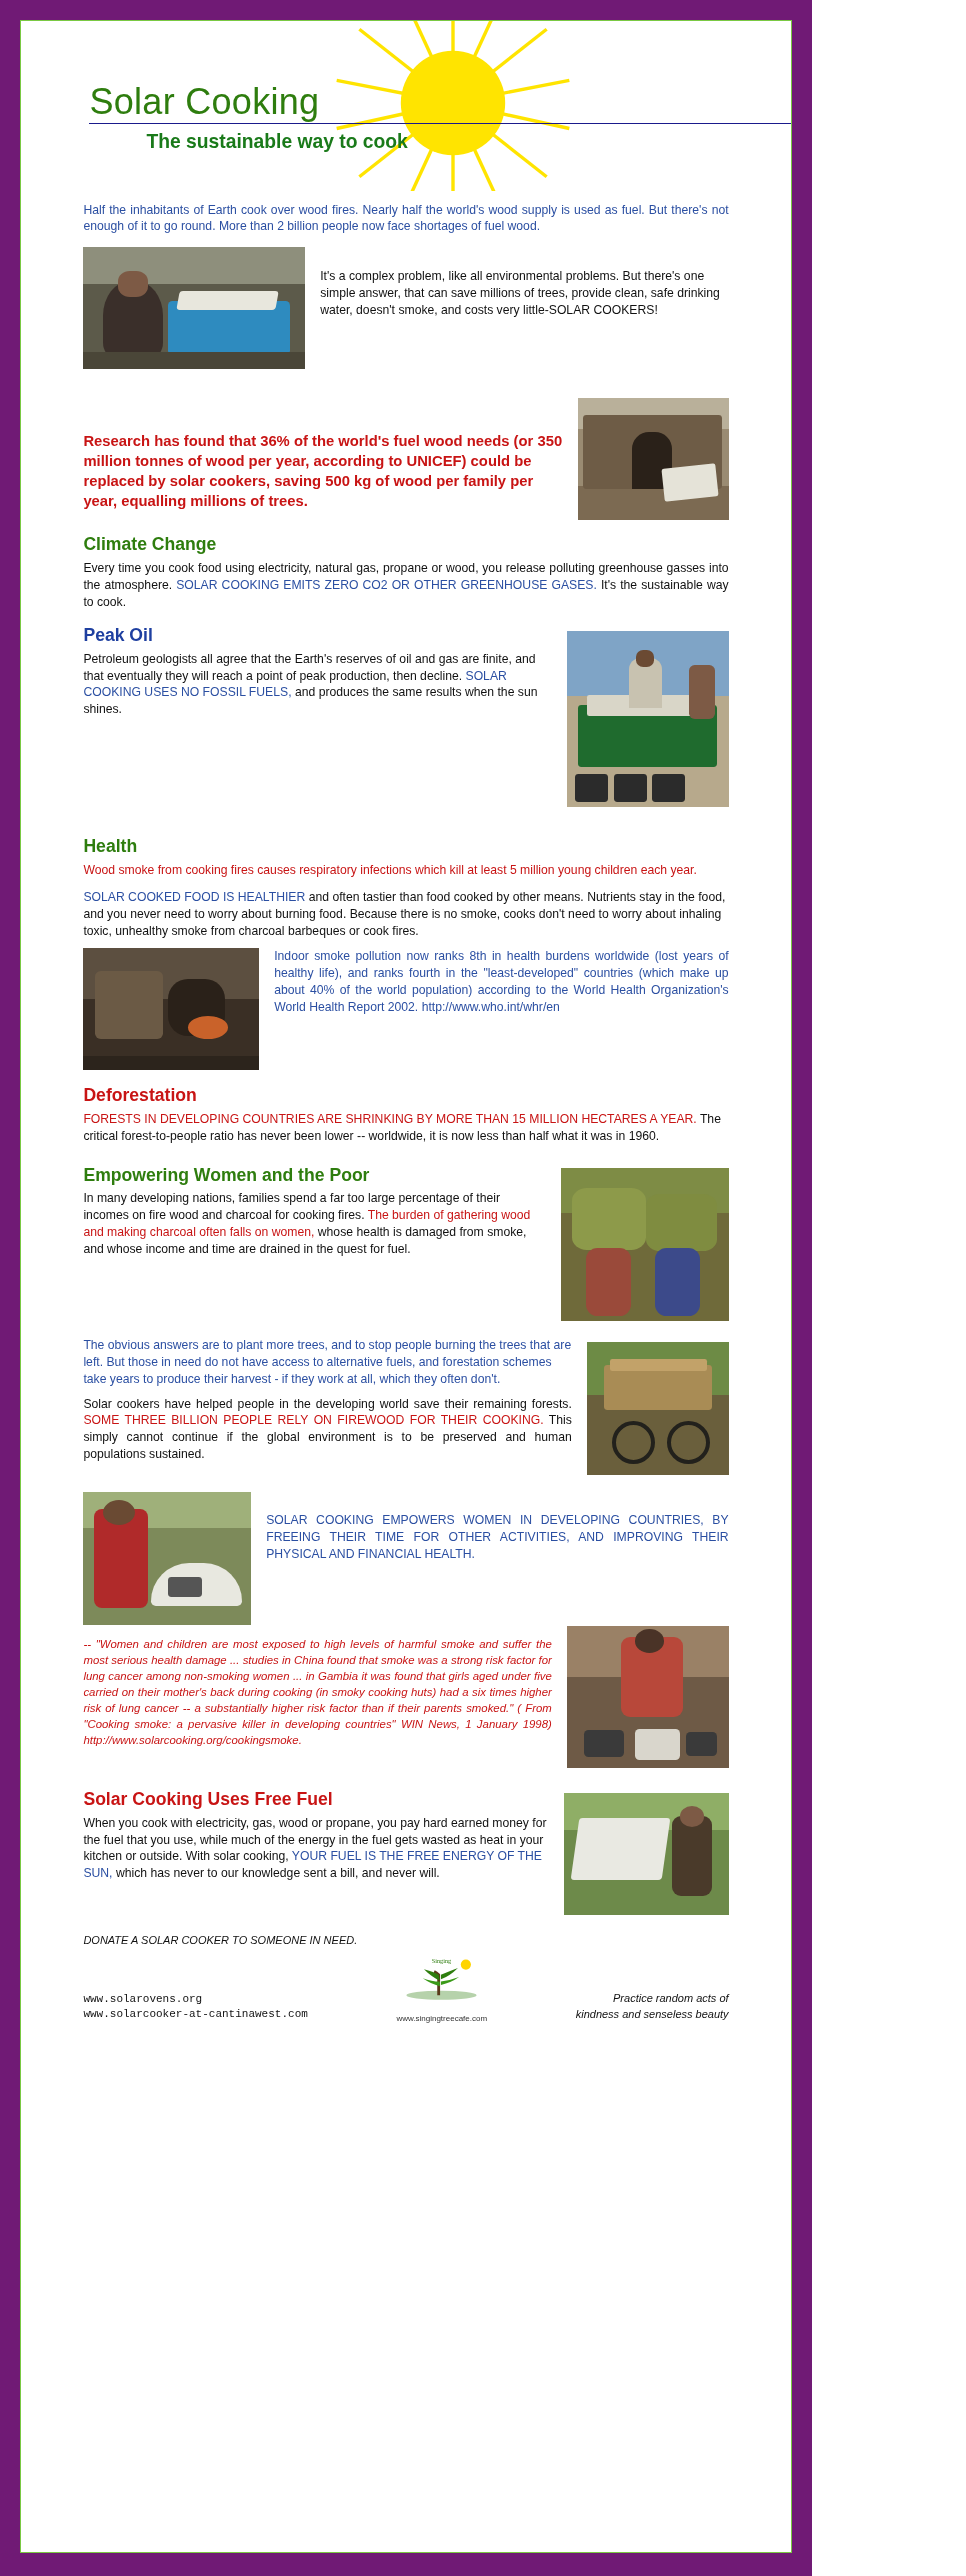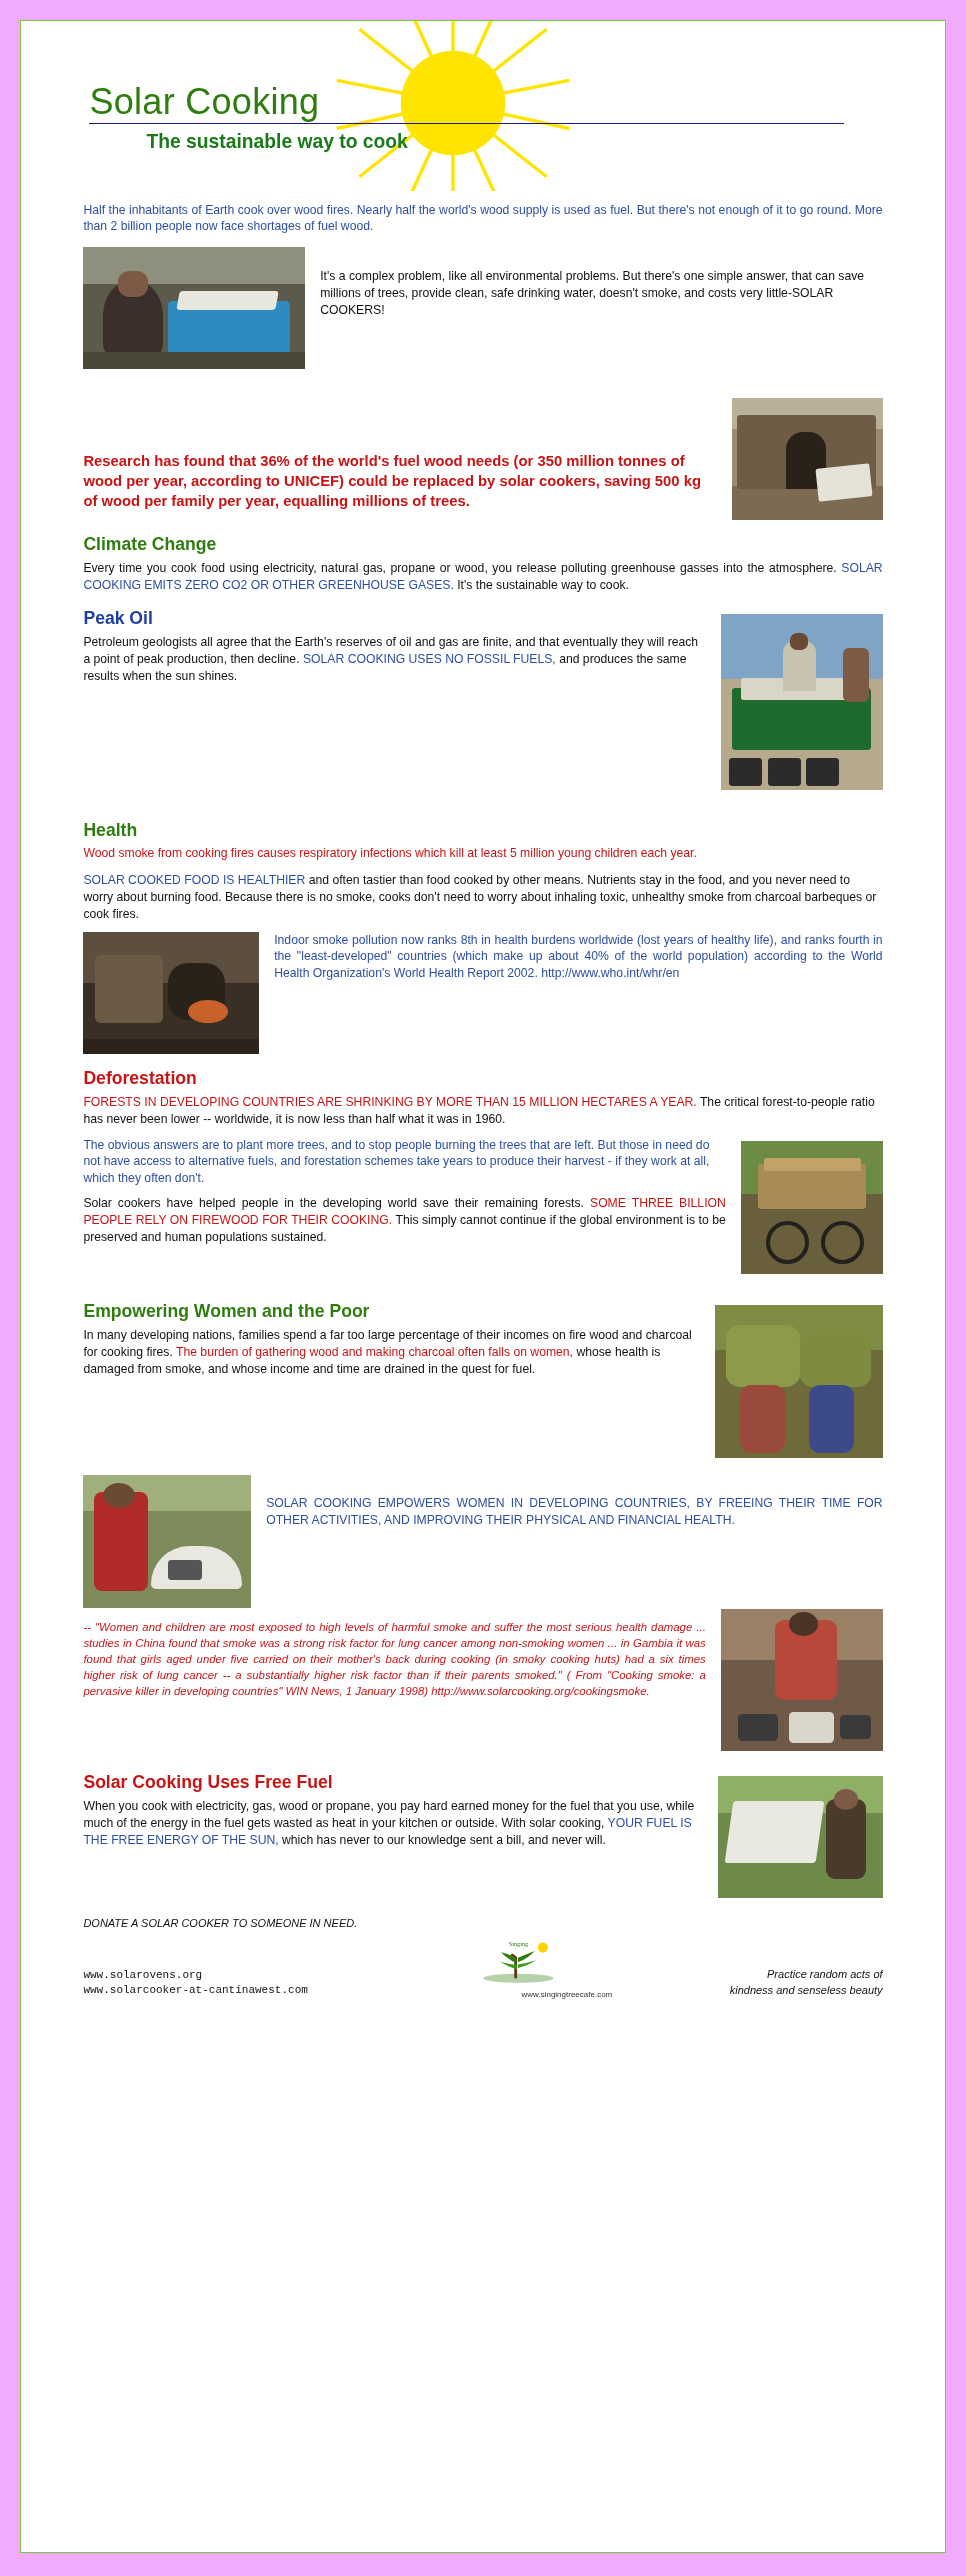--- a/index.html
+++ b/index.html
@@ -5,23 +5,23 @@
   html, body {
     margin: 0;
     padding: 0;
     background: #ffffff;
   }
   body {
     width: 966px;
     font-family: "Liberation Sans", sans-serif;
   }
   .page {
-    width: 966px;
+    width: 812px;
     min-height: 2576px;
-    background: #f0abfc;
+    background: #701a75;
     box-sizing: border-box;
     padding: 20.4px 20.4px 20.4px 20.4px;
     position: relative;
   }
   .inner {
     background: #ffffff;
     border: 1.7px solid #7ac943;
     box-sizing: border-box;
     width: 100%;
     min-height: 2533px;
@@ -153,21 +153,21 @@
   .footer .links {
     color:#111; font-size: 11px; line-height: 1.4; font-family: Liberation Mono, monospace;
   }
   .footer .slogan {
     color:#111; font-style: italic; font-size: 11px; text-align:right; line-height:1.45;
   }
   .footer-grid {
     display:flex; align-items:flex-end; justify-content:space-between;
   }
   .logo-wrap { text-align:center; width: 187px; }
-  .logo-caption { font-size: 8px; color:#333; margin-top:4px;text-align:right; }
+  .logo-caption { font-size: 8px; color:#333; margin-top:11px; }
 </style>
 </head>
 <body>
 
 <div class="page">
   <div class="inner">
 
     <div class="header">
       <svg class="sunburst" viewBox="0 0 430 430">
         <g stroke="#ffe400" stroke-width="6">
@@ -265,46 +265,46 @@
         </div>
         <p class="blue blue-just" style="flex:1;">Indoor smoke pollution now ranks 8th in health burdens worldwide (lost years of healthy life), and ranks fourth in the "least-developed" countries (which make up about 40% of the world population) according to the World Health Organization's World Health Report 2002. http://www.who.int/whr/en</p>
       </div>
 
       <h2 class="h2-red">Deforestation</h2>
       <p class="black">
         <span class="caps-red">FORESTS IN DEVELOPING COUNTRIES ARE SHRINKING BY MORE THAN 15 MILLION HECTARES A YEAR.</span><span> The critical forest-to-people ratio has never been lower -- worldwide, it is now less than half what it was in 1960.</span>
       </p>
 
       <div class="clearfix">
+        <div class="photo fl-right" style="width:168px;height:153px;background:#6b7a3a;margin-top:9px;">
+          <div class="sky" style="height:45px;background:#7e8c45;"></div>
+          <div class="ground" style="height:108px;background:#6f6a3a;"></div>
+          <div class="blobA" style="left:11.4px;top:20px;width:74px;height:62px;background:#8d9a4a;border-radius:20%;"></div>
+          <div class="blobB" style="left:85px;top:25.6px;width:71px;height:57px;background:#7f8c40;border-radius:20%;"></div>
+          <div class="blobC" style="left:25.6px;top:80px;width:45px;height:68px;background:#9a4a3a;border-radius:11.4px;"></div>
+          <div class="blobD" style="left:94px;top:80px;width:45px;height:68px;background:#3c4a8a;border-radius:11.4px;"></div>
+        </div>
+        <h2 class="h2-green" style="padding-top:5.7px;">Empowering Women and the Poor</h2>
+        <p class="black">
+          <span>In many developing nations, families spend a far too large percentage of their incomes on fire wood and charcoal for cooking fires. </span><span class="caps-red">The burden of gathering wood and making charcoal often falls on women,</span><span> whose health is damaged from smoke, and whose income and time are drained in the quest for fuel.</span>
+        </p>
+      </div>
+
+      <div class="clearfix">
         <div class="photo fl-right" style="width:142px;height:133px;background:#5f7a3c;margin-top:4.5px;">
           <div class="sky" style="height:55px;background:#6d8b45;"></div>
           <div class="ground" style="height:80px;background:#6a5f3c;"></div>
           <div class="blobA" style="left:17px;top:23px;width:108px;height:45px;background:#a98c55;border-radius:3.4px;"></div>
           <div class="blobB" style="left:23px;top:17px;width:97px;height:12.5px;background:#c2a269;border-radius:2.3px;"></div>
           <div style="position:absolute;left:25px;bottom:10.2px;width:35px;height:35px;border:4px solid #22211c;border-radius:50%;"></div>
           <div style="position:absolute;left:80px;bottom:10.2px;width:35px;height:35px;border:4px solid #22211c;border-radius:50%;"></div>
         </div>
         <p class="blue" style="margin-top:9px;">The obvious answers are to plant more trees, and to stop people burning the trees that are left. But those in need do not have access to alternative fuels, and forestation schemes take years to produce their harvest - if they work at all, which they often don't.</p>
         <p class="black blue-just">
           <span>Solar cookers have helped people in the developing world save their remaining forests. </span><span class="caps-red">SOME THREE BILLION PEOPLE RELY ON FIREWOOD FOR THEIR COOKING.</span><span> This simply cannot continue if the global environment is to be preserved and human populations sustained.</span>
-        </p>
-      </div>
-
-      <div class="clearfix">
-        <div class="photo fl-right" style="width:168px;height:153px;background:#6b7a3a;margin-top:9px;">
-          <div class="sky" style="height:45px;background:#7e8c45;"></div>
-          <div class="ground" style="height:108px;background:#6f6a3a;"></div>
-          <div class="blobA" style="left:11.4px;top:20px;width:74px;height:62px;background:#8d9a4a;border-radius:20%;"></div>
-          <div class="blobB" style="left:85px;top:25.6px;width:71px;height:57px;background:#7f8c40;border-radius:20%;"></div>
-          <div class="blobC" style="left:25.6px;top:80px;width:45px;height:68px;background:#9a4a3a;border-radius:11.4px;"></div>
-          <div class="blobD" style="left:94px;top:80px;width:45px;height:68px;background:#3c4a8a;border-radius:11.4px;"></div>
-        </div>
-        <h2 class="h2-green" style="padding-top:5.7px;">Empowering Women and the Poor</h2>
-        <p class="black">
-          <span>In many developing nations, families spend a far too large percentage of their incomes on fire wood and charcoal for cooking fires. </span><span class="caps-red">The burden of gathering wood and making charcoal often falls on women,</span><span> whose health is damaged from smoke, and whose income and time are drained in the quest for fuel.</span>
         </p>
       </div>
 
       <div class="row row-gap" style="margin-top:10.2px;">
         <div class="photo" style="width:168px;height:133px;background:#8fa26a;">
           <div class="sky" style="height:40px;background:#9fb07a;"></div>
           <div class="ground" style="height:97px;background:#7d8a5a;"></div>
           <div class="blobA" style="left:10.2px;top:17px;width:54px;height:99px;background:#b02a2a;border-radius:8px;"></div>
           <div class="blobB" style="left:19.3px;top:8px;width:32px;height:25px;background:#6a4a33;border-radius:50%;"></div>
           <div class="blobC" style="left:68px;top:71px;width:91px;height:43px;background:#e8e8e0;border-radius:45px 45px 5.7px 5.7px;"></div>

